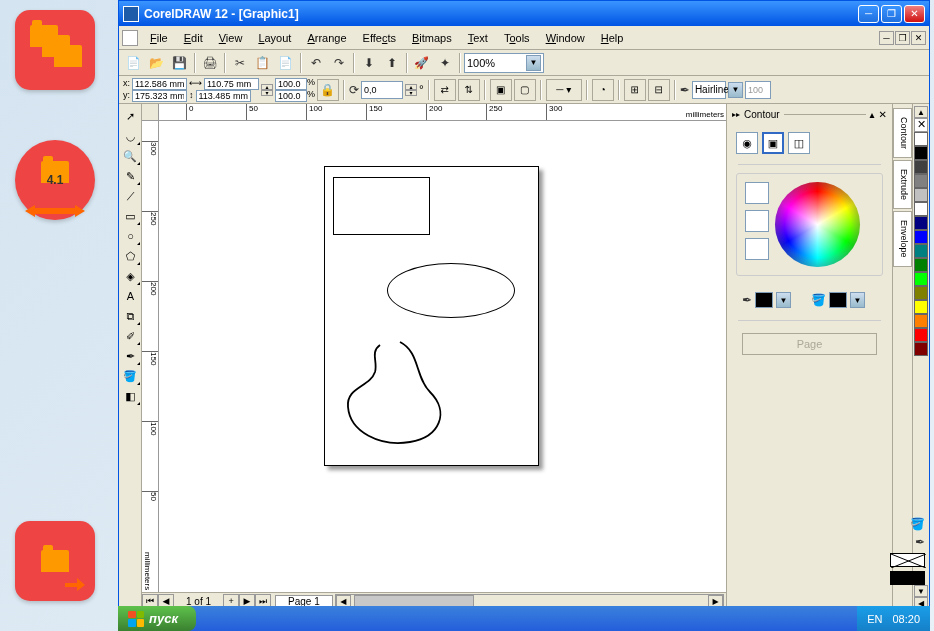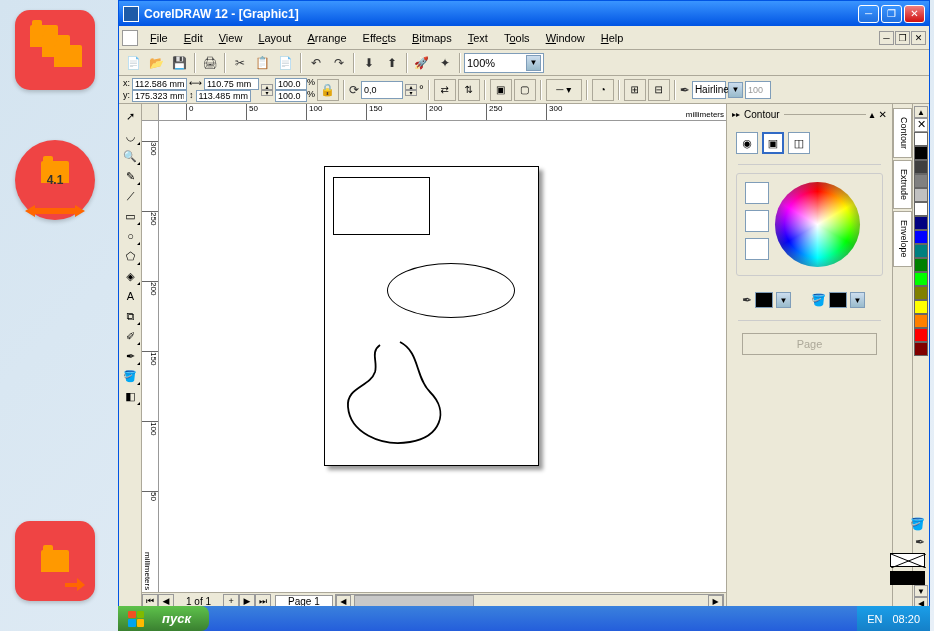--- a/index.html
+++ b/index.html
@@ -97,21 +97,21 @@
     .page-info { padding: 0 12px; }
     .page-tab { padding: 0 12px; border: 1px solid #999; background: #fff; border-bottom: none; margin-left: 4px; }
     .scrollbar-h { flex: 1; height: 15px; background: #ece9d8; border: 1px solid #999; margin: 0 2px; position: relative; }
     .scroll-btn { width: 15px; height: 13px; background: #ece9d8; border: 1px solid #999; position: absolute; font-size: 8px; display: flex; align-items: center; justify-content: center; cursor: pointer; }
     .scroll-thumb { position: absolute; height: 13px; background: #c8c8c8; border: 1px solid #999; top: 0; }
     
     .status-area { position: absolute; right: 4px; bottom: 22px; display: flex; flex-direction: column; gap: 4px; align-items: flex-end; }
     .status-swatch { width: 35px; height: 14px; border: 1px solid #000; }
     
     .taskbar { position: absolute; bottom: 0; left: 118px; width: 812px; height: 25px; background: linear-gradient(#3a81dd,#245edb); display: flex; align-items: center; }
-    .start-btn { height: 25px; padding: 0 18px 0 10px; background: linear-gradient(#5ec24b,#3a8030); color: #fff; font-weight: bold; font-style: italic; font-size: 13px; display: flex; align-items: center; border-radius: 0 8px 8px 0; cursor: pointer; gap: 18px; }
+    .start-btn { height: 25px; padding: 0 18px 0 10px; background: linear-gradient(#5ec24b,#3a8030); color: #fff; font-weight: bold; font-style: italic; font-size: 13px; display: flex; align-items: center; border-radius: 0 8px 8px 0; cursor: pointer; gap: 5px; }
     .start-logo { width: 16px; height: 16px; display: grid; grid-template: 1fr 1fr / 1fr 1fr; gap: 1px; }
     .start-logo span { border-radius: 1px; }
     .tray { margin-left: auto; height: 25px; background: linear-gradient(#1a9ee8,#1580c8); display: flex; align-items: center; padding: 0 10px; color: #fff; gap: 10px; font-size: 11px; }
     
     .ruler-unit { position: absolute; right: 2px; bottom: 1px; font-size: 8px; }
     .v-ruler-unit { position: absolute; left: 1px; bottom: 2px; writing-mode: vertical-rl; font-size: 8px; }
     
     
     .ico { font-size: 12px; color: #333; }
   </style>

